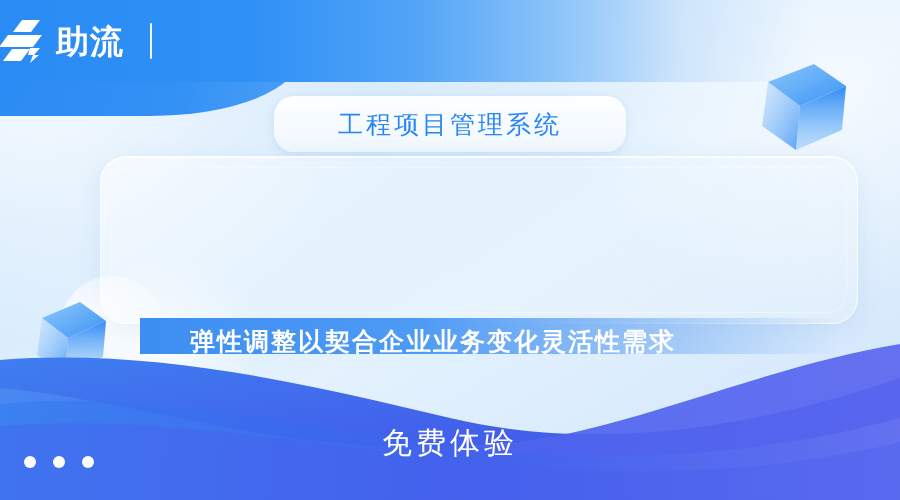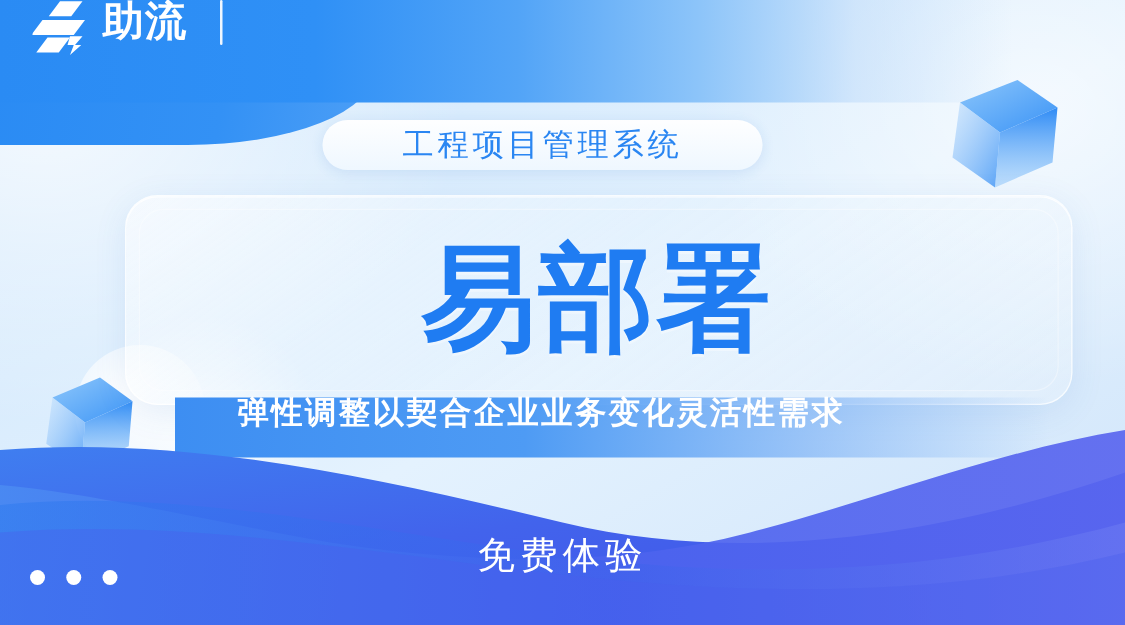--- a/index.html
+++ b/index.html
@@ -27,21 +27,21 @@
     background:linear-gradient(90deg,#2a8bf4 0%,#2f90f6 28%,#52a4f7 46%,#8cc4f9 62%,
                rgba(190,219,250,.55) 76%,rgba(214,234,253,0) 90%);
   }
   .header-tail{
     position:absolute;left:0;top:0;width:300px;height:116px;
     background:linear-gradient(100deg,#2a8bf4 0%,#3391f5 60%,#4d9ff6 100%);
     border-bottom-right-radius:150px 60px;
   }
   .header-row{
     position:absolute;left:0;top:0;width:900px;height:82px;
-    display:flex;align-items:flex-start;padding-left:26px;box-sizing:border-box;
+    display:flex;align-items:center;box-sizing:border-box;
   }
 
   
   .logo-mark{position:relative;width:48px;height:44px;flex:0 0 auto;}
   .logo-mark svg{display:block;}
 
   .logo-word{
     color:#fff;font-size:33px;font-weight:700;letter-spacing:1px;
     margin-left:8px;line-height:1;white-space:nowrap;
   }
@@ -61,21 +61,21 @@
   .cube-l{left:22px;top:296px;}
 
   
   .circle-soft{
     position:absolute;left:60px;top:276px;width:104px;height:104px;border-radius:50%;
     background:radial-gradient(circle at 40% 35%,rgba(255,255,255,.95),rgba(255,255,255,.25) 70%,rgba(255,255,255,0));
   }
 
   
   .badge{
-    position:absolute;left:258px;top:96px;width:352px;height:40px;
+    position:absolute;left:274px;top:96px;width:352px;height:56px;
     border-radius:20px;
     background:linear-gradient(180deg,rgba(255,255,255,.97),rgba(240,248,255,.92));
     box-shadow:0 2px 10px rgba(40,110,200,.12);
     display:flex;align-items:center;justify-content:center;
   }
   .badge-text{
     color:#2a86f2;font-size:25px;font-weight:500;letter-spacing:3px;line-height:1;
   }
 
   
@@ -95,40 +95,40 @@
     position:absolute;left:100px;top:156px;width:756px;height:166px;
     display:flex;align-items:center;justify-content:center;gap:52px;
   }
   .headline span{
     color:#1f7cf2;font-size:92px;font-weight:800;letter-spacing:2px;line-height:1;
     text-shadow:0 3px 0 rgba(255,255,255,.35);
   }
 
   
   .subtitle-bar{
-    position:absolute;left:140px;top:318px;width:700px;height:48px;
+    position:absolute;left:140px;top:318px;width:700px;height:36px;
     background:linear-gradient(90deg,#3d8ef2 0%,#4e9bf4 40%,rgba(118,174,245,.65) 72%,rgba(170,206,246,0) 100%);
-    display:flex;align-items:flex-start;
+    display:flex;align-items:flex-end;
   }
   .subtitle-text{
     color:#ffffff;font-size:25px;font-weight:600;letter-spacing:2px;
     line-height:1;white-space:nowrap;margin-left:50px;
   }
 
   
   .waves{position:absolute;left:0;top:330px;width:900px;height:170px;overflow:hidden;}
   .waves svg{display:block;}
 
   
   .cta{
     position:absolute;left:0;top:430px;width:900px;
     text-align:center;
   }
   .cta-text{
-    color:#ffffff;font-size:30px;font-weight:500;letter-spacing:4px;line-height:1;
+    color:#ffffff;font-size:30px;font-weight:500;letter-spacing:4px;line-height:1;font-family:Liberation Mono, monospace;
   }
 
   
   .dots{position:absolute;left:24px;top:456px;display:flex;gap:17px;}
   .dot{width:12px;height:12px;border-radius:50%;background:#ffffff;}
 </style>
 </head>
 <body>
 
 <div id="stage">
@@ -203,21 +203,20 @@
   </div>
 
   <div class="badge">
     <span class="badge-text">工程项目管理系统</span>
   </div>
 
   <div class="glass-card">
     <div class="glass-inner"></div>
   </div>
   <div class="headline">
-    <span>易部署</span>
   </div>
 
   <div class="subtitle-bar">
     <span class="subtitle-text">弹性调整以契合企业业务变化灵活性需求</span>
   </div>
 
   <div class="waves">
     <svg width="900" height="170" viewBox="0 0 900 170" preserveAspectRatio="none">
       <defs>
         <linearGradient id="waveBack" x1="0" y1="0" x2="1" y2="1">

